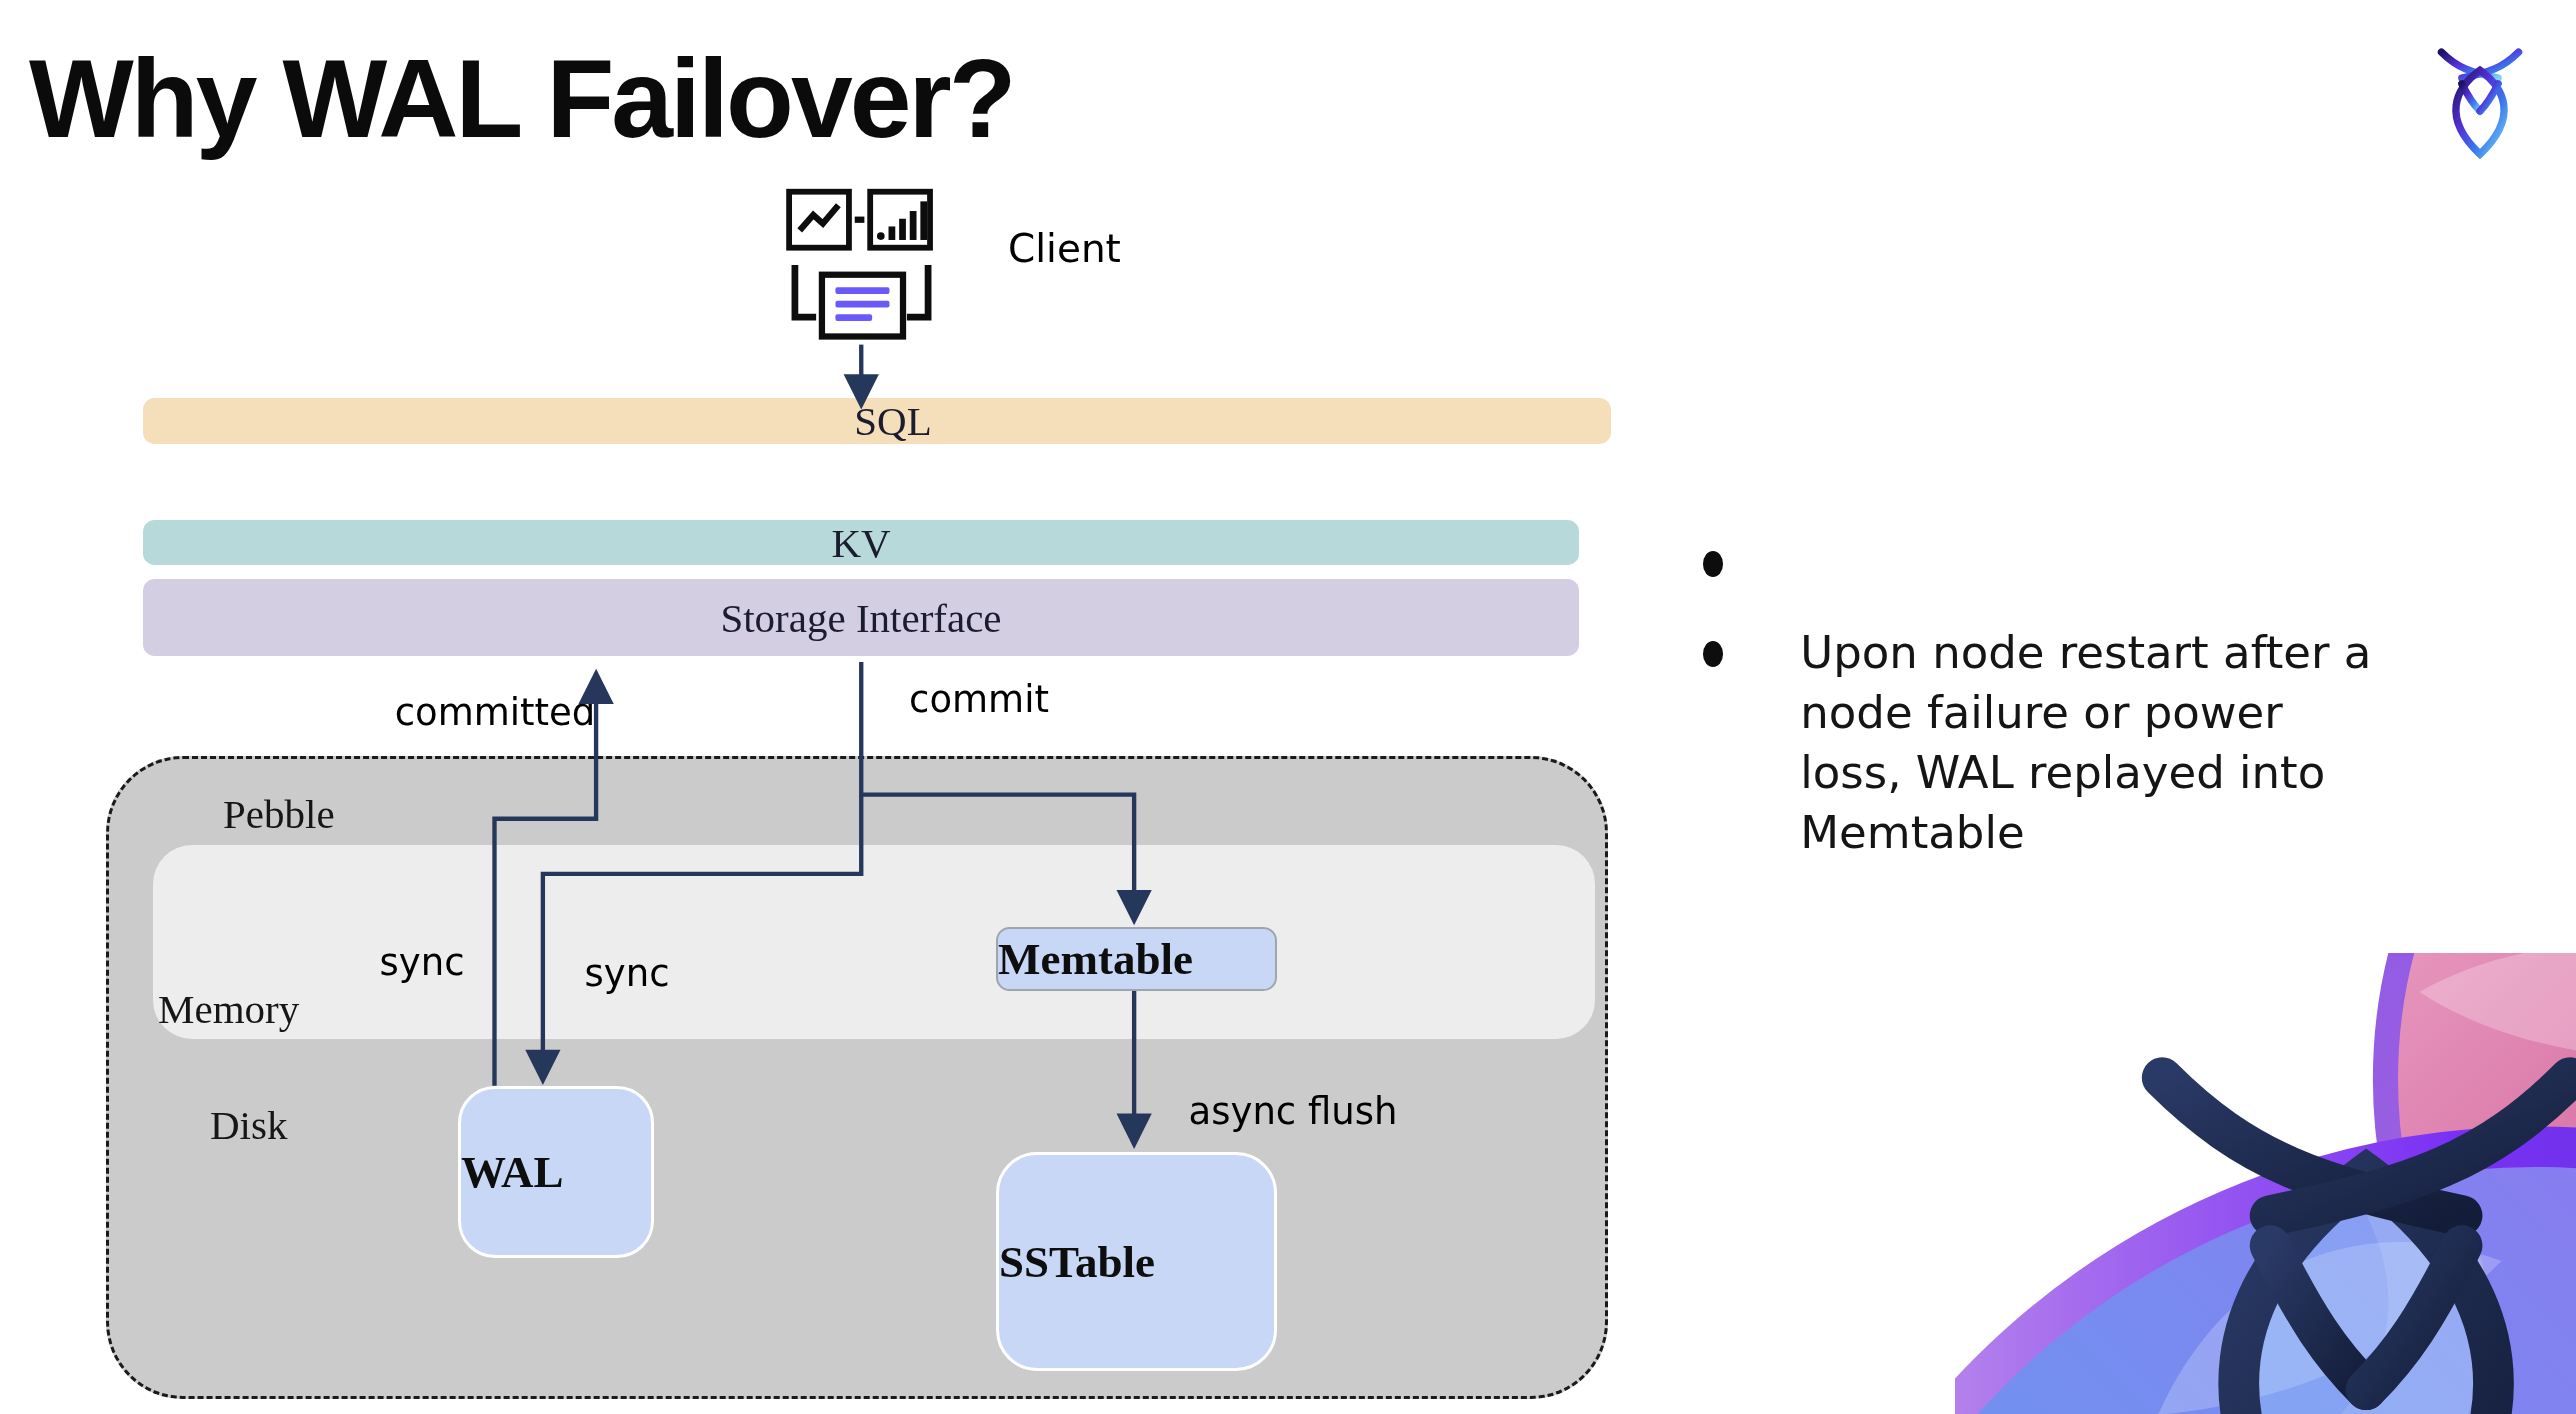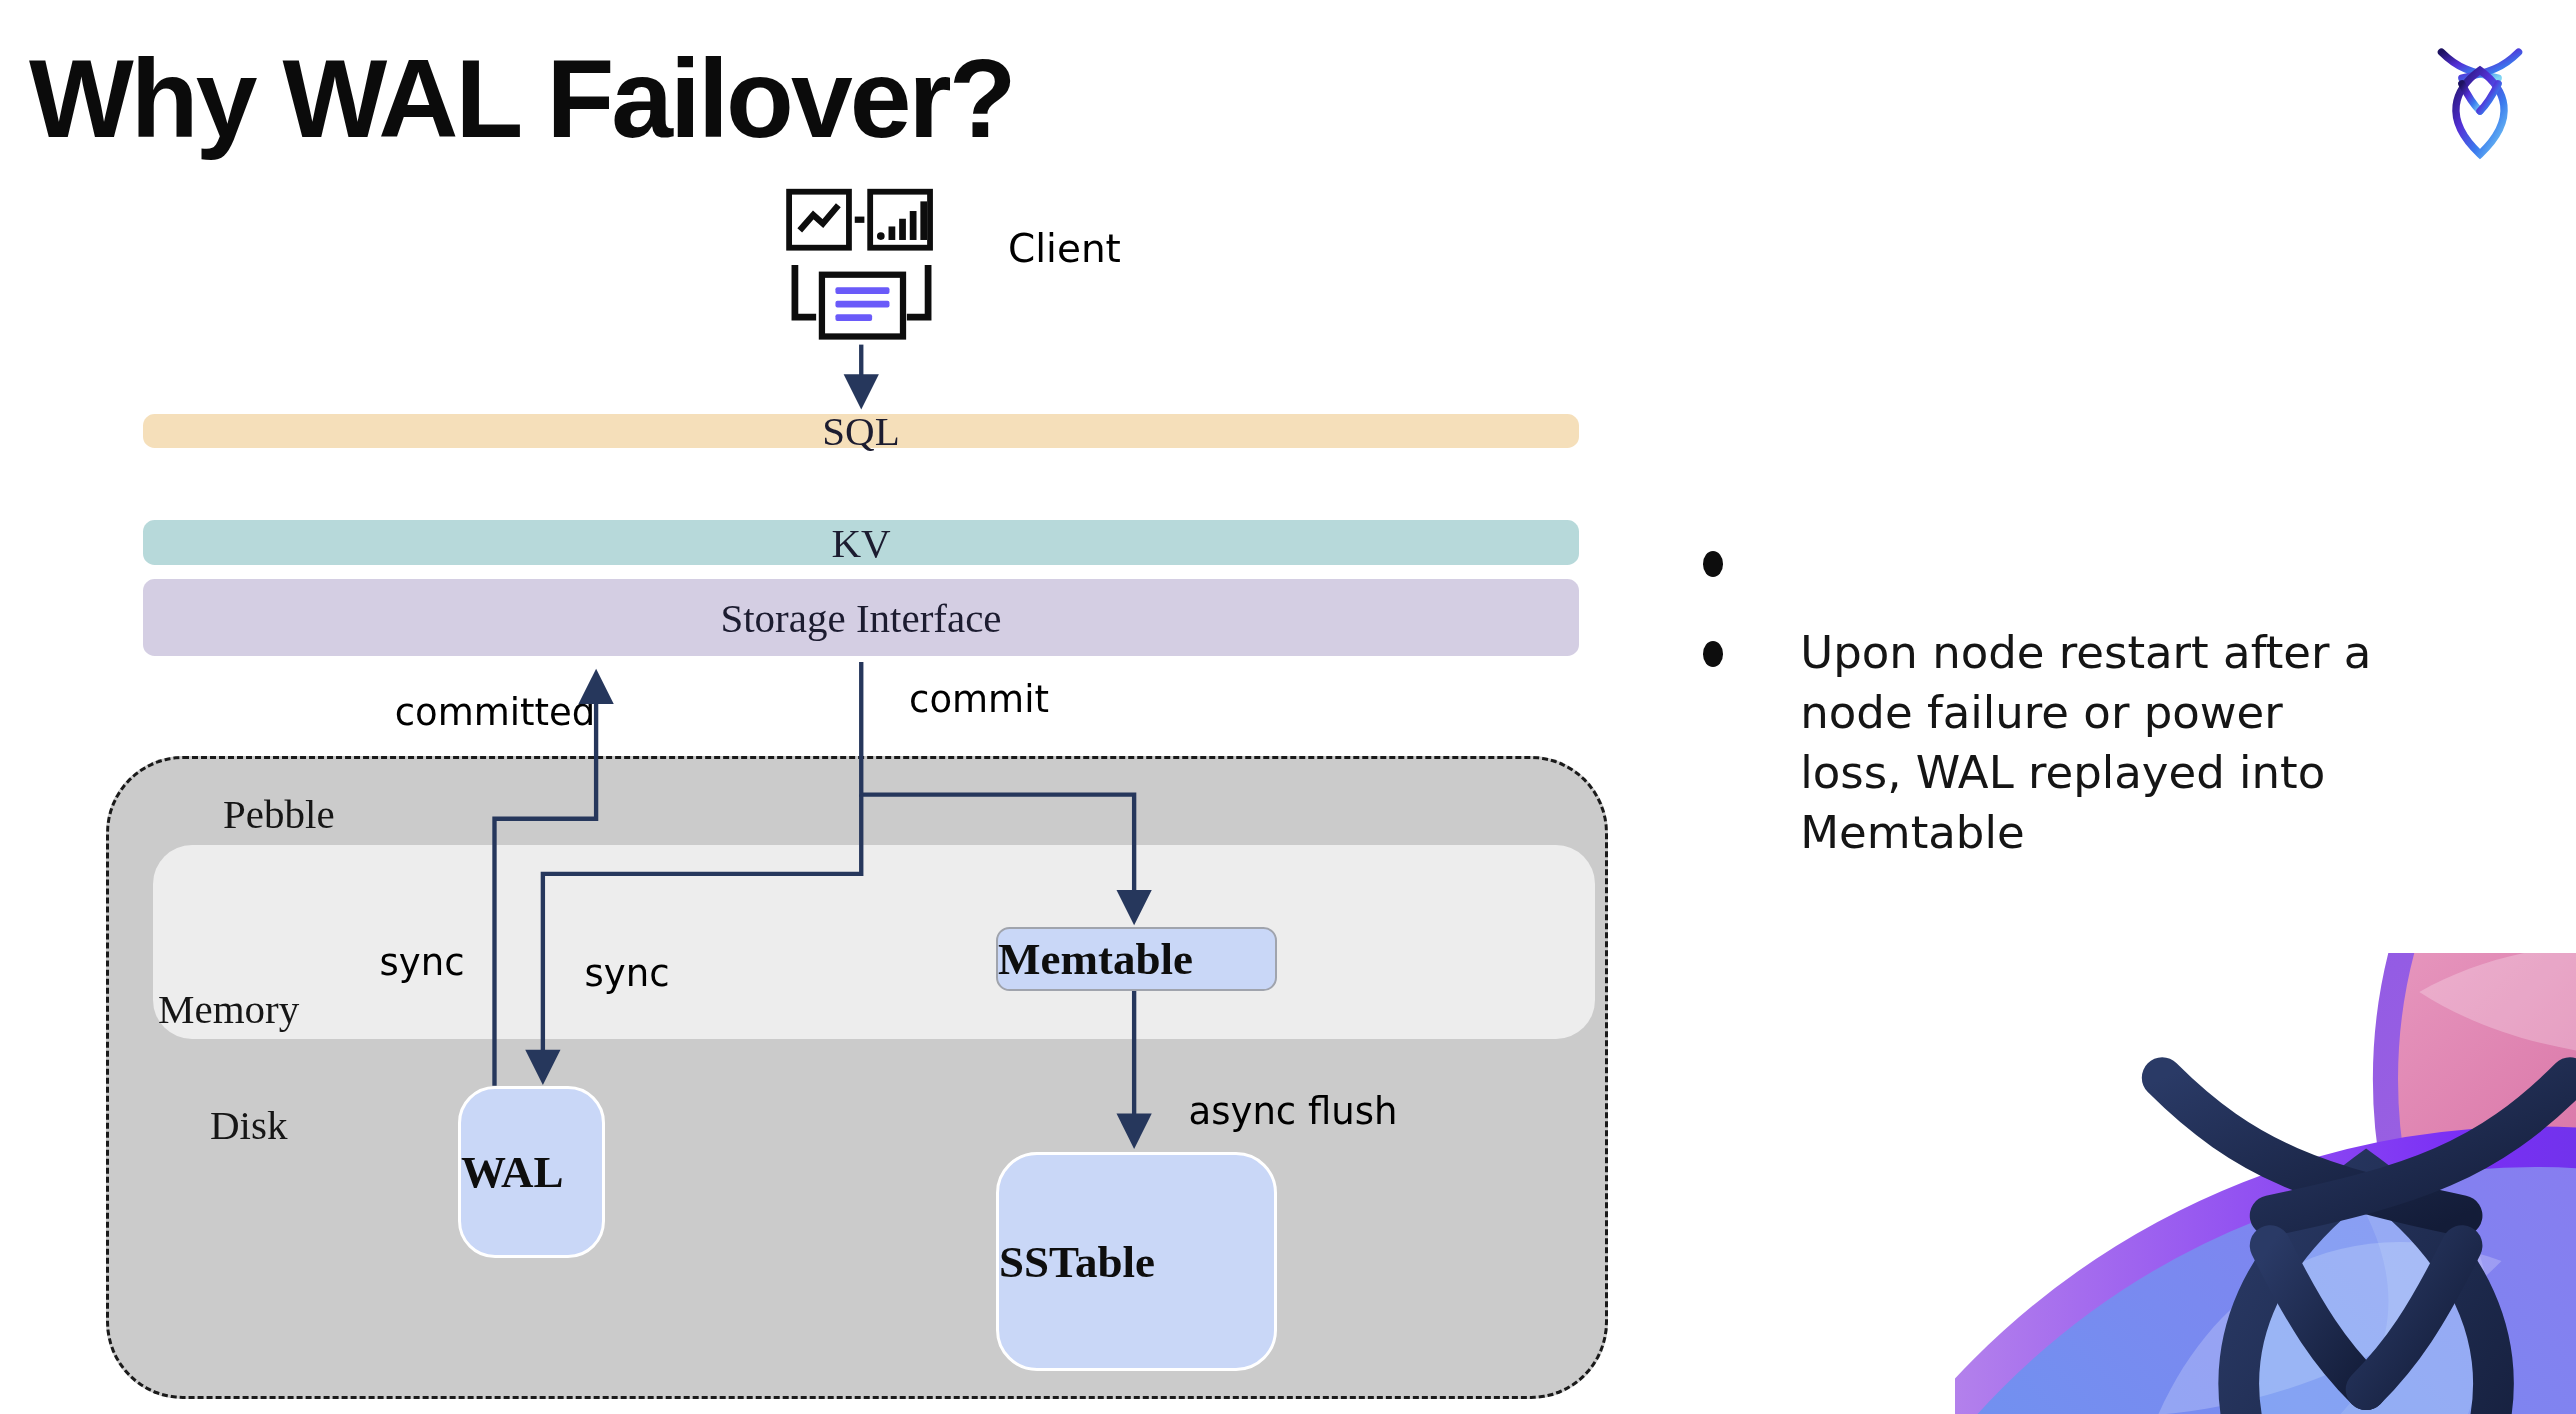--- a/index.html
+++ b/index.html
@@ -16,21 +16,21 @@
     font-size:111px;font-weight:800;letter-spacing:-2.9px;color:#0b0b0b;
     white-space:nowrap;
   }
 
   
   .layer{
     left:143px;width:1436px;border-radius:11.6px;
     display:flex;align-items:center;justify-content:center;
     font-family:"Liberation Serif",serif;font-size:41px;color:#1c1c30;
   }
-  .layer.sql{top:414px;height:34px;background:var(--c-layer_sql);}
+  .layer.sql{top:398px;height:46px;background:var(--c-layer_sql);padding-left:32px;}
   .layer.kv{top:520px;height:45px;background:var(--c-layer_kv);}
   .layer.storage{top:579px;height:77px;background:var(--c-layer_storage);}
 
   
   .pebble{
     left:106px;top:756px;width:1502px;height:643px;
     background:var(--c-pebble_fill);border:3.9px dashed var(--c-pebble_border);
     border-radius:77px;box-sizing:border-box;
   }
   .memory-band{
@@ -42,21 +42,21 @@
   .lbl-memory{left:158px;top:985px;}
   .lbl-disk{left:210px;top:1101px;}
 
   
   .node{
     display:flex;align-items:center;justify-content:flex-start;
     background:var(--c-node_fill);
     font-family:"Liberation Serif",serif;font-weight:bold;font-size:45px;color:#0e0e0e;
     box-sizing:border-box;
   }
-  .node.wal{left:458px;top:1086px;width:147px;height:172px;border:3.9px solid #ffffff;border-radius:37px;}
+  .node.wal{left:458px;top:1086px;width:196px;height:172px;border:3.9px solid #ffffff;border-radius:37px;}
   .node.memtable{left:996px;top:927px;width:281px;height:64px;border:2.9px solid #a0a4ad;border-radius:13.5px;}
   .node.sstable{left:996px;top:1152px;width:281px;height:219px;border:3.9px solid #ffffff;border-radius:41px;}
 
   
   .edge-label{
     font-size:37px;color:#000000;white-space:nowrap;
     transform:translate(-50%,-50%);
   }
   .lbl-committed{left:495px;top:712px;}
   .lbl-commit{left:979px;top:699px;}

